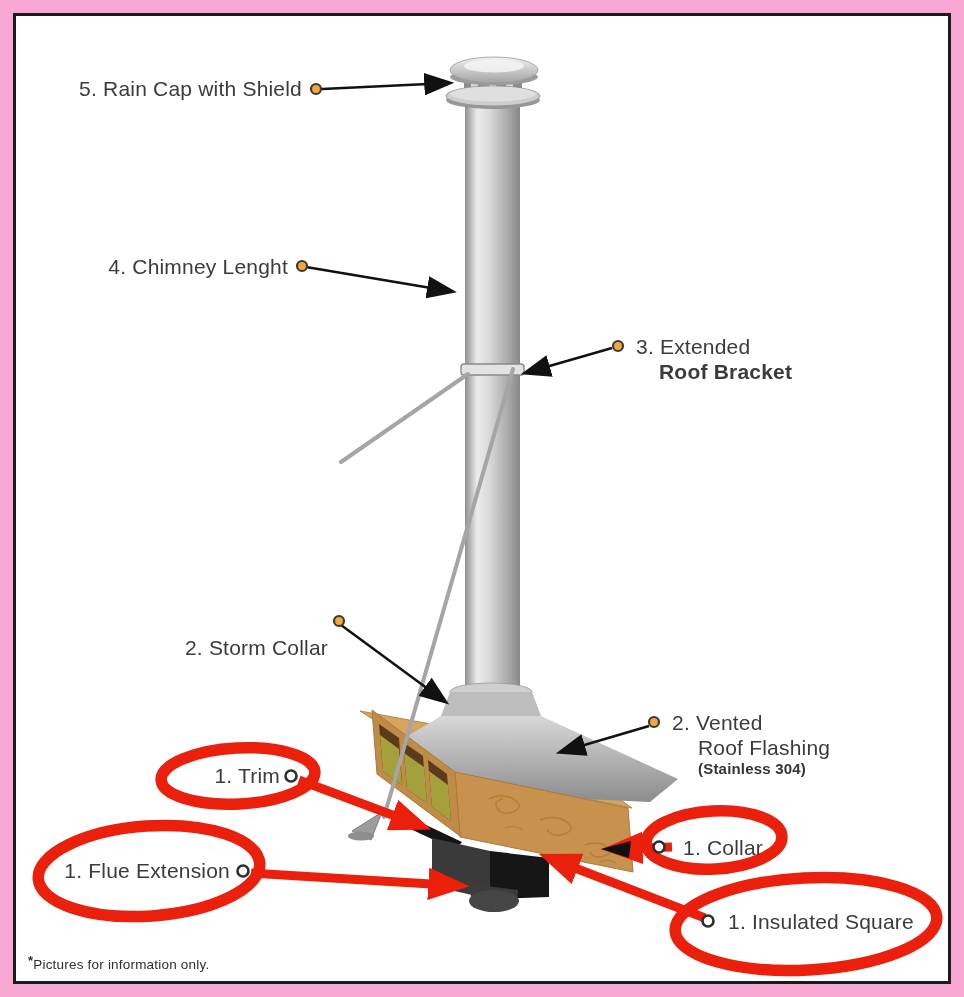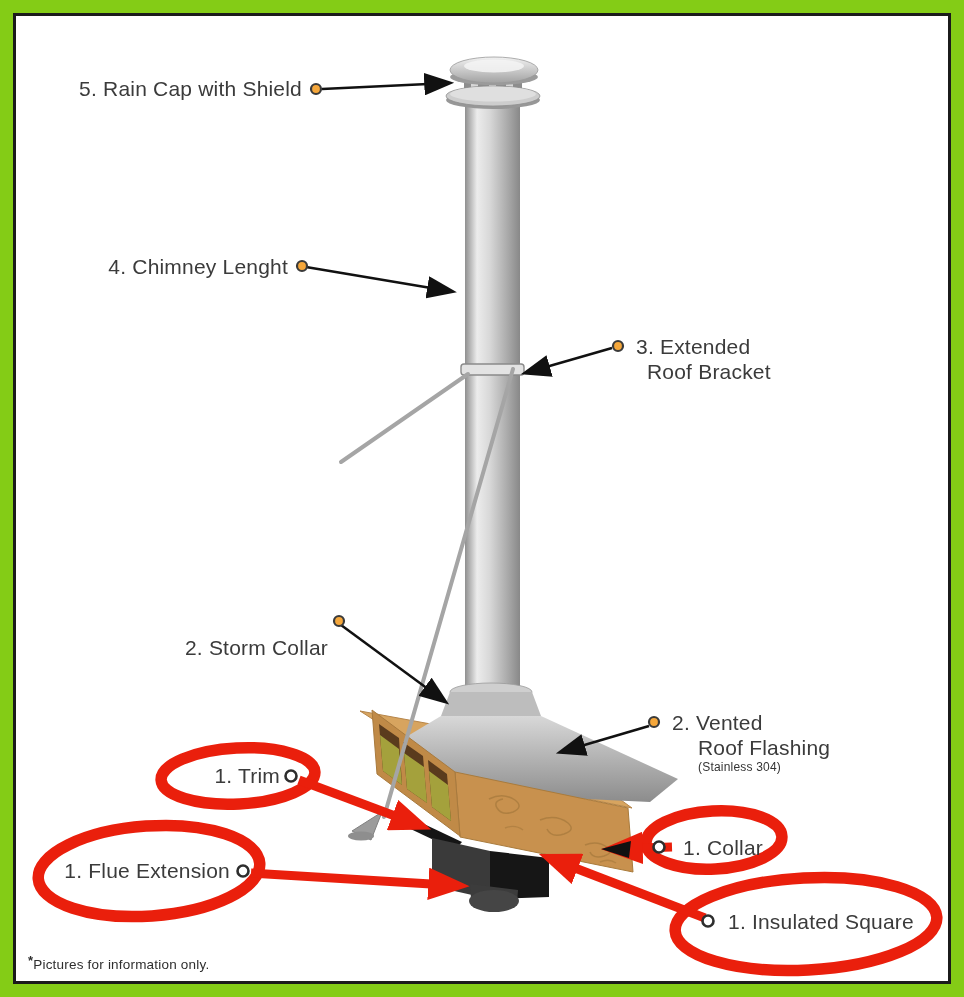--- a/index.html
+++ b/index.html
@@ -1,34 +1,34 @@
 <!DOCTYPE html>
 <html><head>
 <meta charset="utf-8">
 <style>
   html,body{margin:0;padding:0;background:#fff;}
   .stage{
     position:relative;width:964px;height:997px;overflow:hidden;
-    background:#84cc16;
+    background:#f9a8d4;
     font-family:"Liberation Sans", sans-serif;
   }
   .canvas{
     position:absolute;left:13px;top:13px;width:938px;height:971px;
     box-sizing:border-box;background:#FFFFFF;border:3px solid #1B1B1B;
   }
   svg.art{position:absolute;left:0;top:0;width:964px;height:997px;}
   .lbl{
     position:absolute;color:#3B3B3B;font-size:21px;line-height:1.18;
     letter-spacing:.2px;white-space:nowrap;
   }
   .lbl.r{text-align:right;}
-  .ind1{margin-left:11px;}
+  .ind1{margin-left:23px;font-weight:bold;}
   .ind2{margin-left:26px;}
   .ind3{margin-left:27px;}
-  .note{font-size:12px;font-weight:400;line-height:1.05;color:#343434;}
+  .note{font-size:15px;font-weight:700;line-height:1.05;color:#343434;}
   .footnote{
     position:absolute;left:28px;top:953px;font-size:13.5px;color:#2E2E2E;
     letter-spacing:.2px;
   }
   .ast{font-weight:700;font-size:13px;vertical-align:4px;}
 </style>
 </head>
 <body>
 
 <div class="stage">

